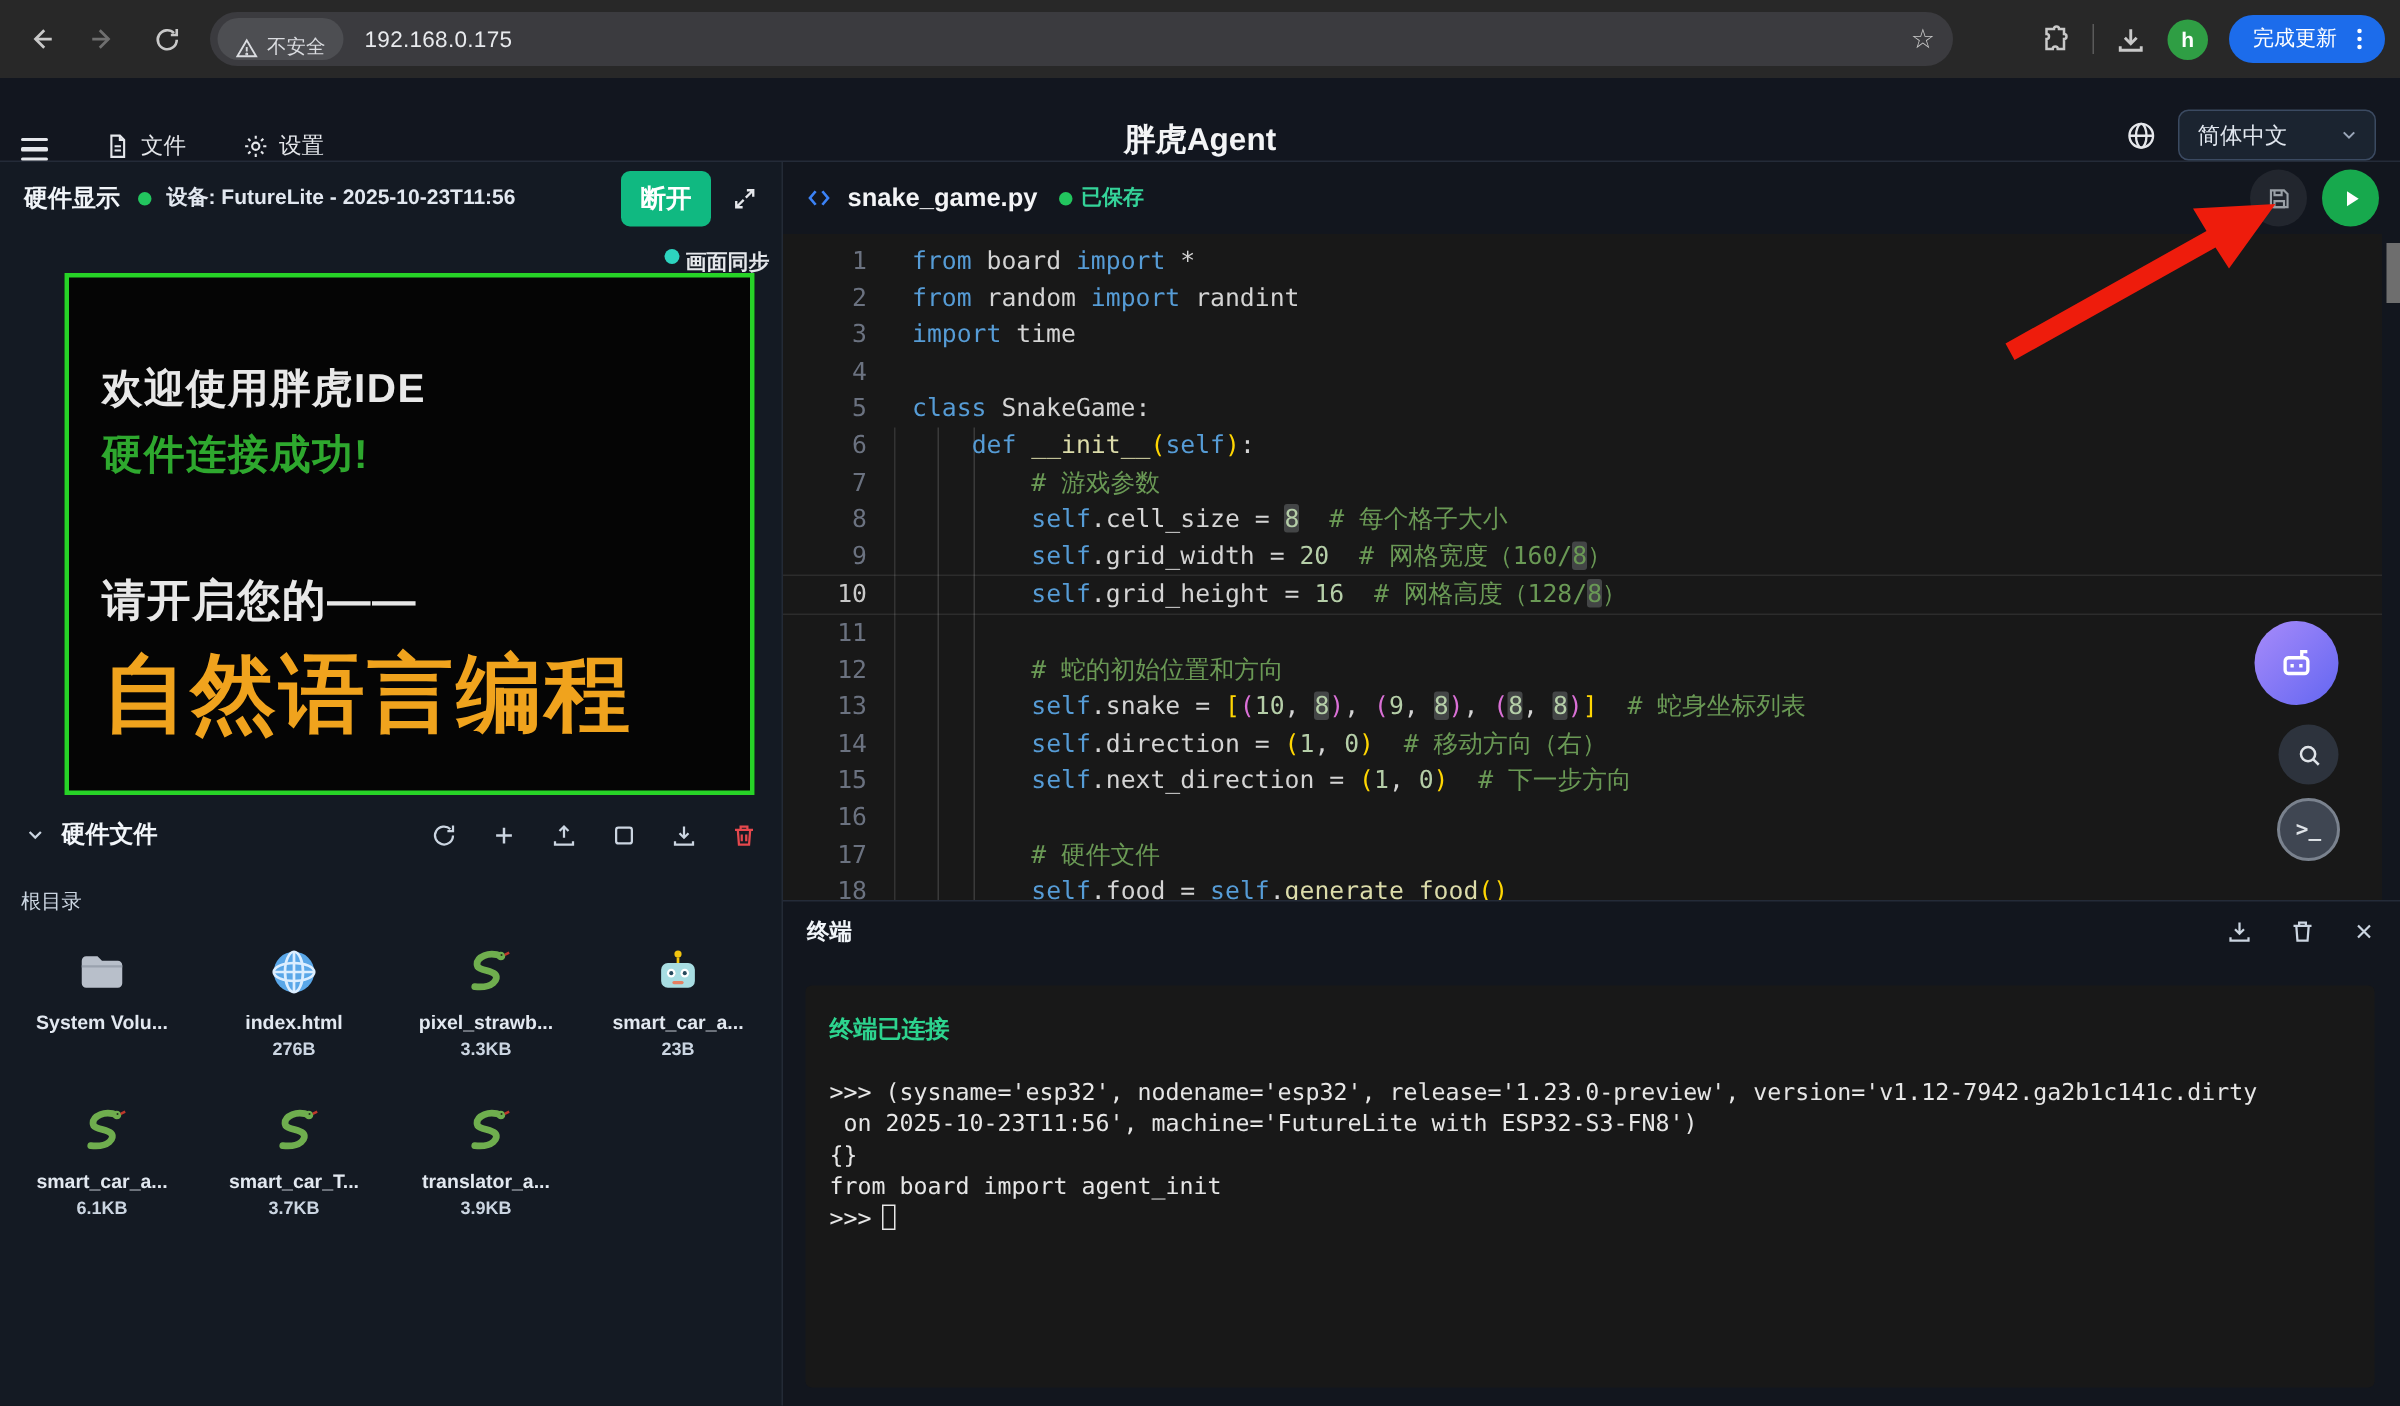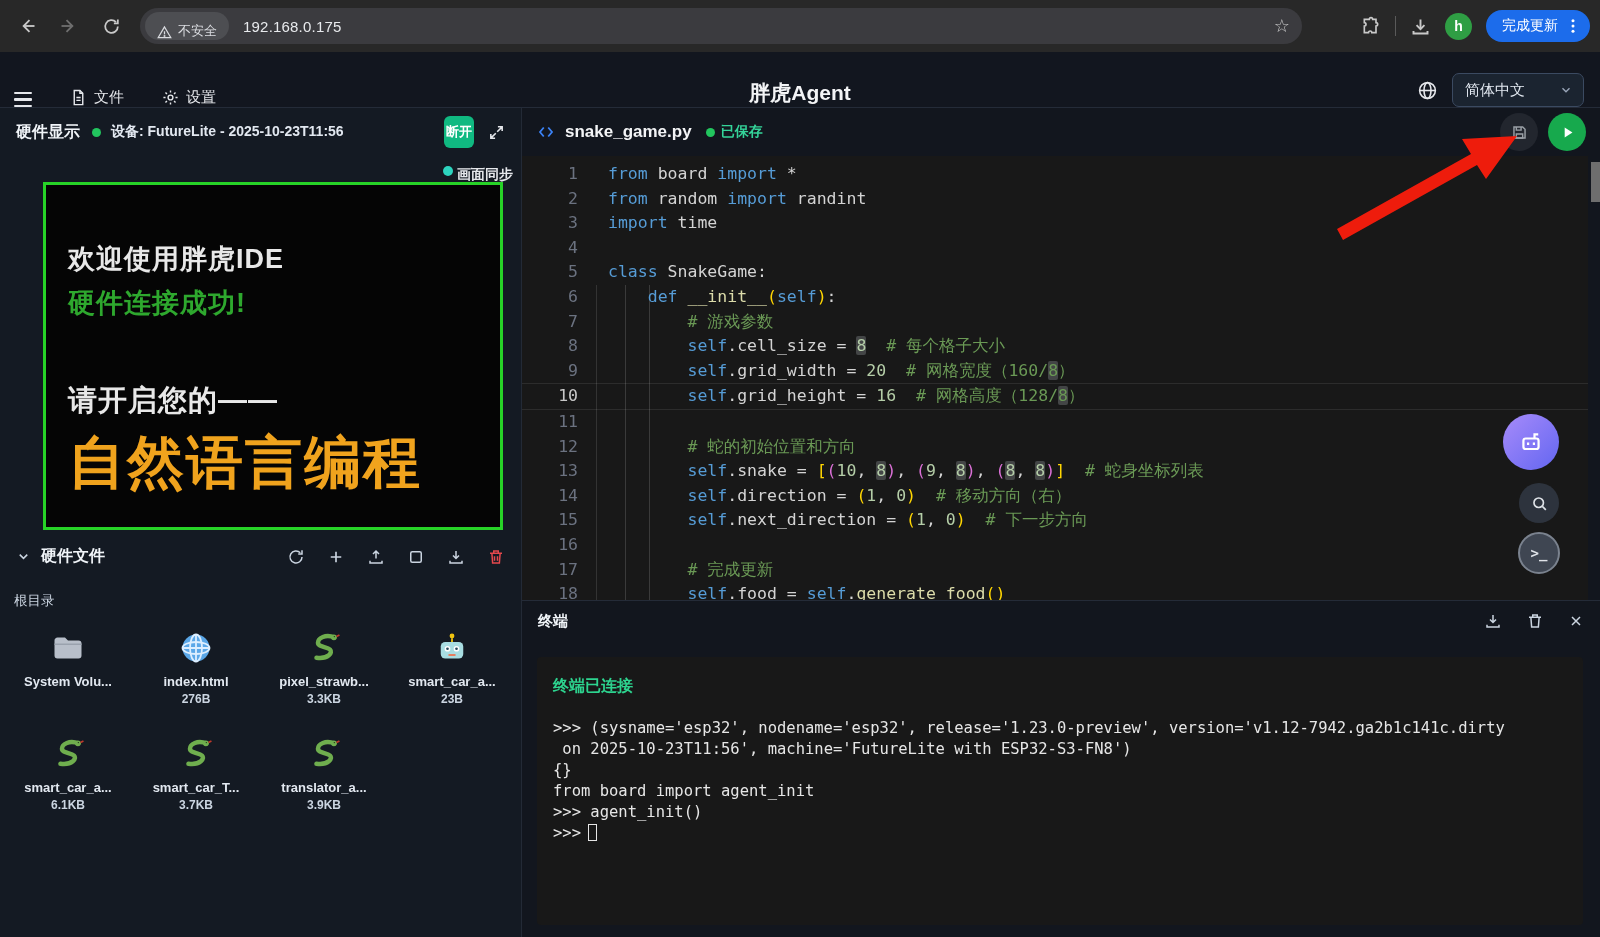--- a/index.html
+++ b/index.html
@@ -36,22 +36,22 @@
   .header-right{position:absolute;right:16px;display:flex;align-items:center;gap:14px;}
   .lang-select{display:flex;align-items:center;justify-content:space-between;width:132px;height:34px;border:1px solid #3b4a61;
     border-radius:7px;background:#1b2430;padding:0 10px 0 12px;font-size:15px;color:#e2e8f0;}
 
   
   .left-panel{position:absolute;left:0;top:108px;width:522px;height:829px;background:#141a23;border-right:1px solid #232a36;}
   .hw-header{display:flex;align-items:center;height:48px;padding:0 16px;color:#f1f5f9;}
   .hw-title{font-size:16px;font-weight:bold;}
   .dot{width:9px;height:9px;border-radius:50%;background:#22c55e;display:inline-block;}
   .hw-device{font-size:14px;margin-left:10px;color:#e2e8f0;font-weight:600;}
-  .disconnect-btn{margin-left:auto;background:#10b981;color:#fff;font-size:13px;border:none;border-radius:6px;
-    padding:7px 2px;font-weight:600;}
+  .disconnect-btn{margin-left:auto;background:#10b981;color:#fff;font-size:17px;border:none;border-radius:6px;
+    padding:7px 13px;font-weight:600;}
   .expand-btn{margin-left:14px;color:#e5e7eb;}
   .hw-screen{position:absolute;left:43px;top:74px;width:460px;height:348px;background:#050505;border:3px solid #27d327;}
   .sync-tag{position:absolute;right:8px;top:58px;display:flex;gap:4px;color:#e5e7eb;font-size:14px;font-weight:600;}
   .sync-tag .dot{background:#2dd4bf;width:10px;height:10px;}
   .scr-line{position:absolute;left:22px;white-space:nowrap;font-weight:bold;letter-spacing:1px;}
   .scr-1{top:56px;color:#e8e8e8;font-size:27px;}
   .scr-2{top:100px;color:#2ea82e;font-size:27px;}
   .scr-3{top:196px;color:#e8e8e8;font-size:29px;}
   .scr-4{top:240px;color:#f0a31d;font-size:57px;letter-spacing:2px;}
 
@@ -419,21 +419,21 @@
       <div class="code-line"><span class="ln">7</span><span><span>        </span><span class="tok-cmt"># 游戏参数</span></span></div>
       <div class="code-line"><span class="ln">8</span><span><span>        </span><span class="tok-kw">self</span><span>.cell_size = </span><span class="tok-num tok-hl">8</span><span>  </span><span class="tok-cmt"># 每个格子大小</span></span></div>
       <div class="code-line"><span class="ln">9</span><span><span>        </span><span class="tok-kw">self</span><span>.grid_width = </span><span class="tok-num">20</span><span>  </span><span class="tok-cmt"># 网格宽度（160/</span><span class="tok-cmt tok-hl">8</span><span class="tok-cmt">）</span></span></div>
       <div class="code-line active"><span class="ln">10</span><span><span>        </span><span class="tok-kw">self</span><span>.grid_height = </span><span class="tok-num">16</span><span>  </span><span class="tok-cmt"># 网格高度（128/</span><span class="tok-cmt tok-hl">8</span><span class="tok-cmt">）</span></span></div>
       <div class="code-line"><span class="ln">11</span><span></span></div>
       <div class="code-line"><span class="ln">12</span><span><span>        </span><span class="tok-cmt"># 蛇的初始位置和方向</span></span></div>
       <div class="code-line"><span class="ln">13</span><span><span>        </span><span class="tok-kw">self</span><span>.snake = </span><span class="tok-b1">[</span><span class="tok-b2">(</span><span class="tok-num">10</span><span>, </span><span class="tok-num tok-hl">8</span><span class="tok-b2">)</span><span>, </span><span class="tok-b2">(</span><span class="tok-num">9</span><span>, </span><span class="tok-num tok-hl">8</span><span class="tok-b2">)</span><span>, </span><span class="tok-b2">(</span><span class="tok-num tok-hl">8</span><span>, </span><span class="tok-num tok-hl">8</span><span class="tok-b2">)</span><span class="tok-b1">]</span><span>  </span><span class="tok-cmt"># 蛇身坐标列表</span></span></div>
       <div class="code-line"><span class="ln">14</span><span><span>        </span><span class="tok-kw">self</span><span>.direction = </span><span class="tok-b1">(</span><span class="tok-num">1</span><span>, </span><span class="tok-num">0</span><span class="tok-b1">)</span><span>  </span><span class="tok-cmt"># 移动方向（右）</span></span></div>
       <div class="code-line"><span class="ln">15</span><span><span>        </span><span class="tok-kw">self</span><span>.next_direction = </span><span class="tok-b1">(</span><span class="tok-num">1</span><span>, </span><span class="tok-num">0</span><span class="tok-b1">)</span><span>  </span><span class="tok-cmt"># 下一步方向</span></span></div>
       <div class="code-line"><span class="ln">16</span><span></span></div>
-      <div class="code-line"><span class="ln">17</span><span><span>        </span><span class="tok-cmt"># 完成更新</span></span></div>
+      <div class="code-line"><span class="ln">17</span><span><span>        </span><span class="tok-cmt"># 硬件文件</span></span></div>
       <div class="code-line"><span class="ln">18</span><span><span>        </span><span class="tok-kw">self</span><span>.food = </span><span class="tok-kw">self</span><span>.</span><span class="tok-fn">generate_food</span><span class="tok-b1">(</span><span class="tok-b1">)</span></span></div>
     </div>
   <div class="editor-scrollbar"></div>
 
   <div class="terminal-panel">
     <div class="terminal-header">
       <span class="terminal-title">终端</span>
       <div class="terminal-tools">
         <span>
           <svg width="18" height="18" viewBox="0 0 24 24" fill="none" stroke="currentColor" stroke-width="2">
@@ -453,21 +453,20 @@
           </span>
       </div>
     </div>
     <div class="terminal-box mono">
       <div class="term-connected">终端已连接</div>
       <div id="term-lines">
           <div class="term-line">&gt;&gt;&gt; (sysname='esp32', nodename='esp32', release='1.23.0-preview', version='v1.12-7942.ga2b1c141c.dirty</div>
           <div class="term-line"> on 2025-10-23T11:56', machine='FutureLite with ESP32-S3-FN8')</div>
           <div class="term-line">{}</div>
           <div class="term-line">from board import agent_init</div>
-          <div class="term-line">&gt;&gt;&gt; agent_init()</div>
         </div>
       <div class="term-line"><span>&gt;&gt;&gt;</span><span class="cursor"></span></div>
     </div>
   </div>
 </div>
 
 <div class="fab fab-robot">
   <svg width="28" height="28" viewBox="0 0 24 24" fill="none" stroke="#fff" stroke-width="1.9">
     <rect x="5.5" y="9" width="13" height="9" rx="2"></rect>
       <path d="M15 9V5.5h3.2"></path>

